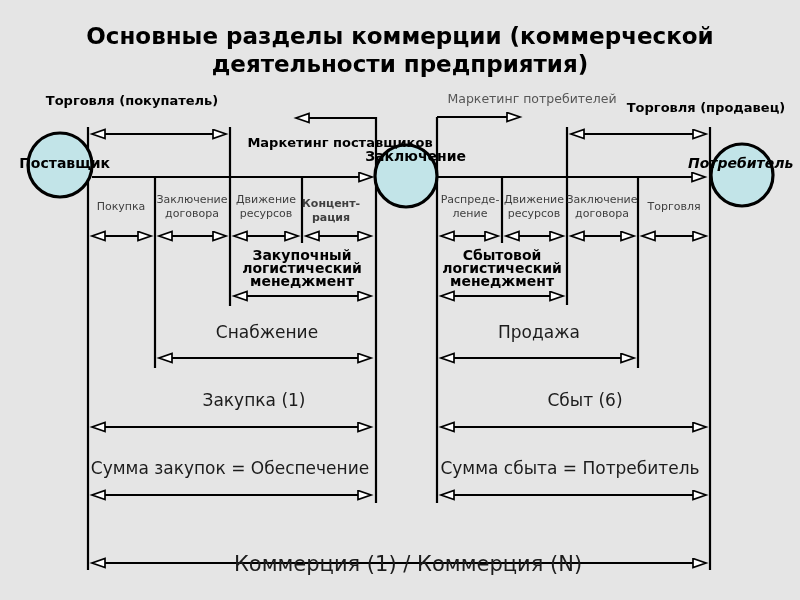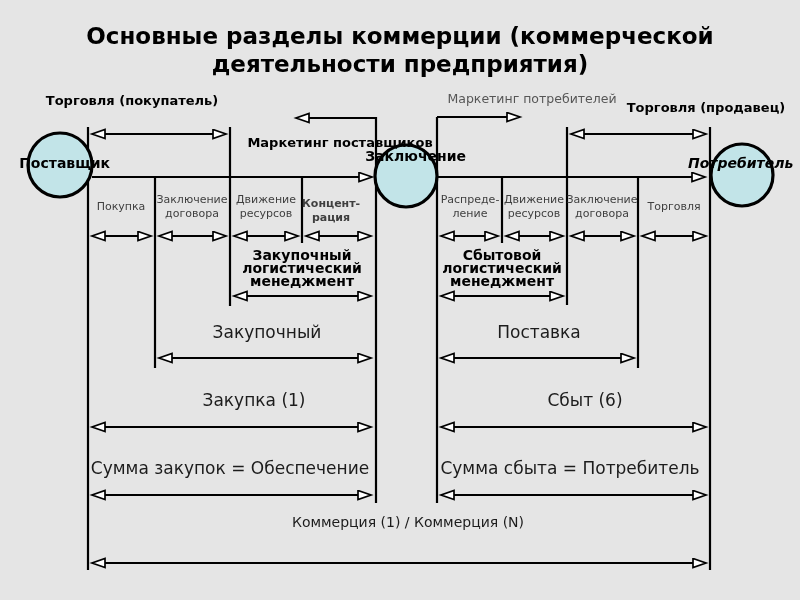--- a/index.html
+++ b/index.html
@@ -13,21 +13,21 @@
     line-height:28px; color:#000;
   }
   svg.diagram { position:absolute; left:0; top:0; }
   .ln { stroke:#000; stroke-width:2.2; fill:none; }
   .lbl { position:absolute; text-align:center; color:#3f3f3f; font-size:11px; line-height:14px; }
   .toplabel { font-weight:bold; font-size:13px; color:#000; line-height:15px; }
   .graylabel { font-weight:normal; font-size:12.5px; color:#565656; line-height:15px; }
   .node { font-weight:bold; font-size:14px; color:#000;text-align:right; }
   .boldsm { font-weight:bold; font-size:14px; color:#000; line-height:13px; }
   .big { font-size:17px; color:#1c1c1c; line-height:20px; }
-  .bigger { font-size:14px; }
+  .bigger { font-size:21px;margin-top:42px; }
 </style>
 </head>
 <body>
 
 <div class="stage">
 
   <div class="title">Основные разделы коммерции (коммерческой деятельности предприятия)</div>
 
   <svg class="diagram" width="800" height="600" viewBox="0 0 800 600">
     <defs>
@@ -98,21 +98,21 @@
   <div class="lbl" style="left:288px; top:197px; width:86px;font-weight:bold;">Концент-рация</div>
 
   <div class="lbl" style="left:433px; top:193px; width:74px;">Распреде-ление</div>
   <div class="lbl" style="left:496px; top:193px; width:76px;">Движение ресурсов</div>
   <div class="lbl" style="left:562px; top:193px; width:80px;">Заключение договора</div>
   <div class="lbl" style="left:639px; top:200px; width:70px;">Торговля</div>
 
   <div class="lbl boldsm" style="left:237px; top:249px; width:130px;">Закупочный логистический менеджмент</div>
   <div class="lbl boldsm" style="left:437px; top:249px; width:130px;">Сбытовой логистический менеджмент</div>
 
-  <div class="lbl big" style="left:187px; top:322px; width:160px;">Закупочный</div>
-  <div class="lbl big" style="left:459px; top:322px; width:160px;">Поставка</div>
+  <div class="lbl big" style="left:187px; top:322px; width:160px;">Снабжение</div>
+  <div class="lbl big" style="left:459px; top:322px; width:160px;">Продажа</div>
   <div class="lbl big" style="left:154px; top:390px; width:200px;">Закупка (1)</div>
   <div class="lbl big" style="left:485px; top:390px; width:200px;">Сбыт (6)</div>
   <div class="lbl big" style="left:80px;  top:458px; width:300px;">Сумма закупок = Обеспечение</div>
   <div class="lbl big" style="left:420px; top:458px; width:300px;">Сумма сбыта = Потребитель</div>
   <div class="lbl big bigger" style="left:208px; top:512px; width:400px;">Коммерция (1) / Коммерция (N)</div>
 
 </div>
 
 </body></html>

